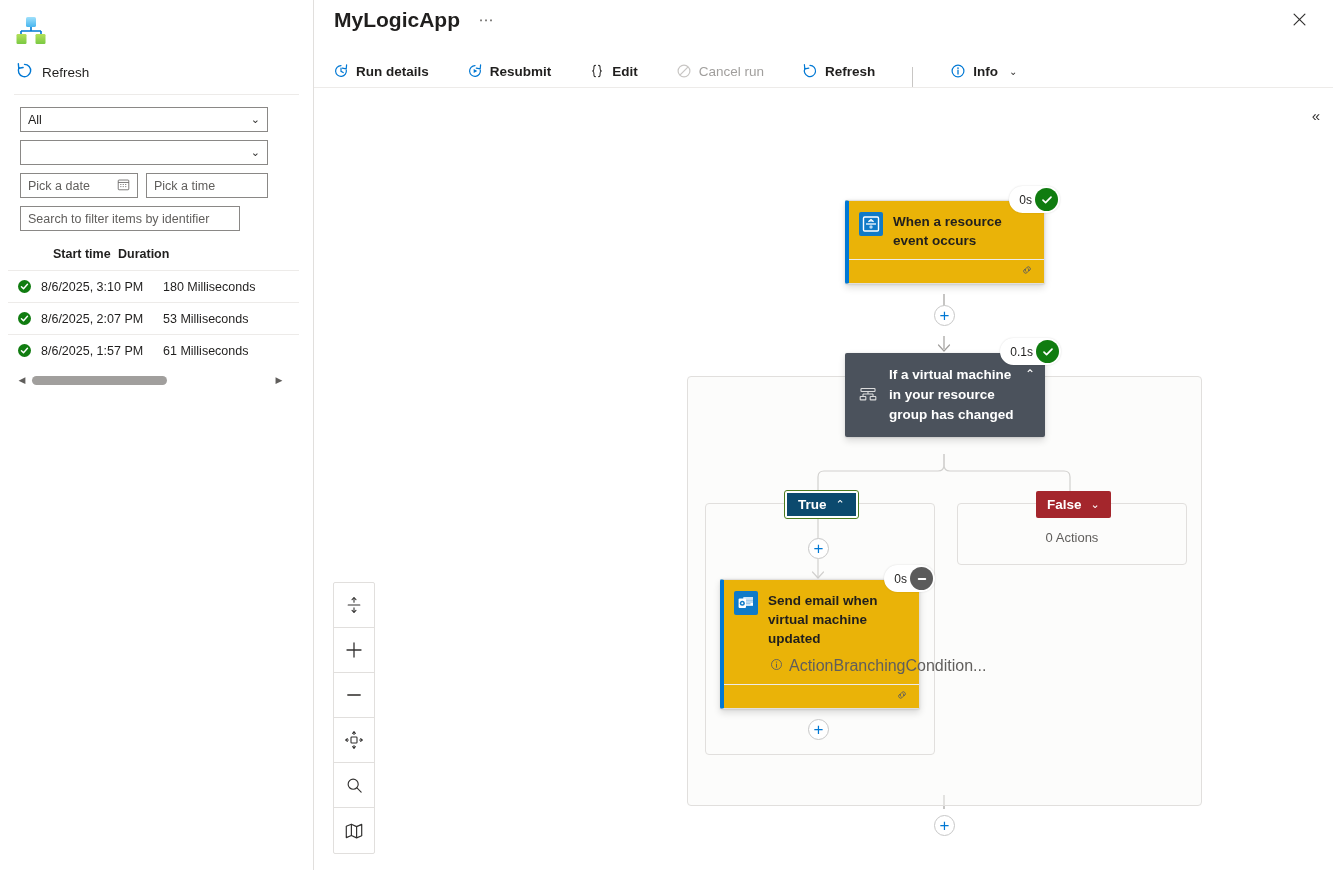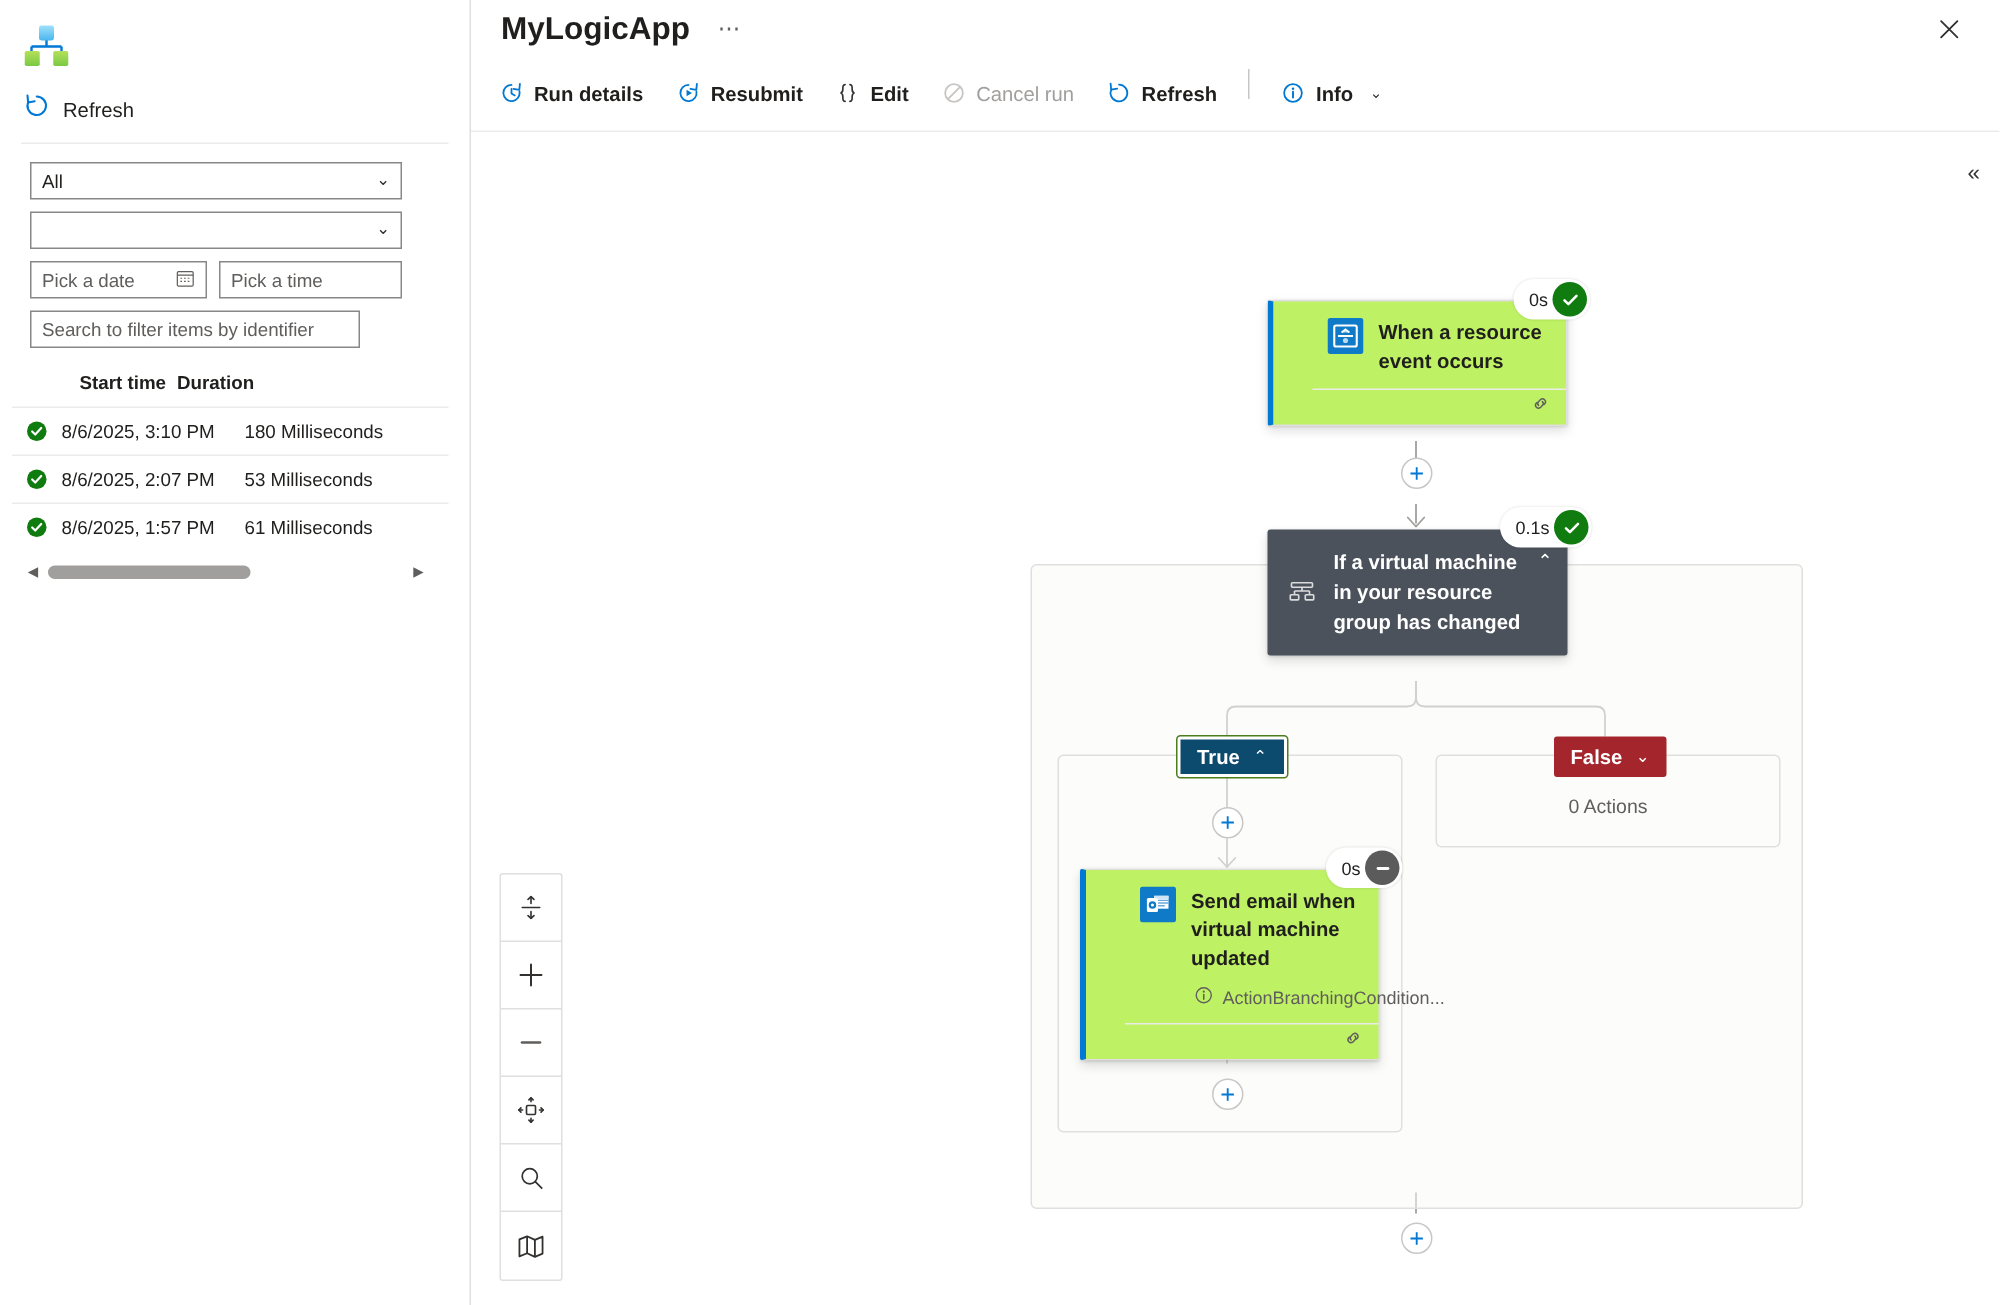--- a/index.html
+++ b/index.html
@@ -94,22 +94,22 @@
   .main-head { padding: 8px 0 0 20px; position: relative; }
   .main-title { font-size: 21px; font-weight: 600; color: #201f1e; display: inline-block; }
   .dots { display: inline-block; color: #605e5c; font-size: 15px; margin-left: 14px; vertical-align: 2px; cursor: pointer; letter-spacing: 1px;}
   .close-x {
     position: absolute; right: 22px; top: 7px; width: 24px; height: 24px;
     display: flex; align-items: center; justify-content: center; cursor: pointer;
     color: #323130;
   }
 
   .cmdbar {
-    display: flex; align-items: flex-start; height: 42px; padding-left: 8px;
-    margin-top: 14px; border-bottom: 1px solid #edebe9; gap: 0;
+    display: flex; align-items: flex-end; height: 42px; padding-left: 8px;
+    margin-top: 14px; border-bottom: 1px solid #edebe9; gap: 16px;
   }
   .cmd {
     display: flex; align-items: center; gap: 7px; height: 32px;
     padding: 0 11px; font-size: 13.5px; color: #201f1e; cursor: pointer;
     font-weight: 600; white-space: nowrap;
   }
   .cmd .ci { color: #0078d4; display: flex; align-items: center; }
   .cmd.disabled { color: #a19f9d; cursor: default; }
   .cmd.disabled .ci { color: #c8c6c4; }
   .cmd.disabled .cmd-label { font-weight: 400; }
@@ -130,34 +130,33 @@
     border-radius: 2px; overflow: hidden;
   }
   .zbtn {
     height: 45px; display: flex; align-items: center; justify-content: center;
     border-bottom: 1px solid #e1dfdd; cursor: pointer; color: #323130;
   }
   .zbtn:last-child { border-bottom: none; }
   .gsvg { position: absolute; left: 0; top: 0; width: 1020px; height: 760px; overflow: visible; }
 
   .node {
-    position: absolute; background: #bef264; border: 1px solid #e1dfdd;
+    position: absolute; background: #eab308; border: 1px solid #e1dfdd;
     border-left: 4px solid #0078d4; border-radius: 2px;
     box-shadow: 0 .6px 1.8px rgba(0,0,0,.1), 0 3.2px 7.2px rgba(0,0,0,.13);
     cursor: pointer;
-    padding-left: 26px;
   }
   .node-body { display: flex; padding: 11px 12px 9px 10px; gap: 10px; }
   .node-ico { width: 24px; height: 24px; flex: 0 0 24px; border-radius: 2px; }
   .node-title {
     font-size: 13.5px; font-weight: 600; color: #201f1e; line-height: 19px;
   }
   .node-sub {
     display: flex; align-items: center; gap: 6px;
-    font-size: 12px; color: #605e5c; padding: 0 12px 9px 46px;
+    font-size: 16px; color: #605e5c; padding: 0 12px 9px 46px;
     white-space: nowrap;
   }
   .node-foot {
     border-top: 1px solid #edebe9; height: 24px;
     display: flex; align-items: center; justify-content: flex-end; padding-right: 10px;
   }
 
   .status-pill {
     position: absolute; right: -16px; top: -15px; height: 27px;
     background: #fff; border-radius: 14px; display: flex; align-items: center;

